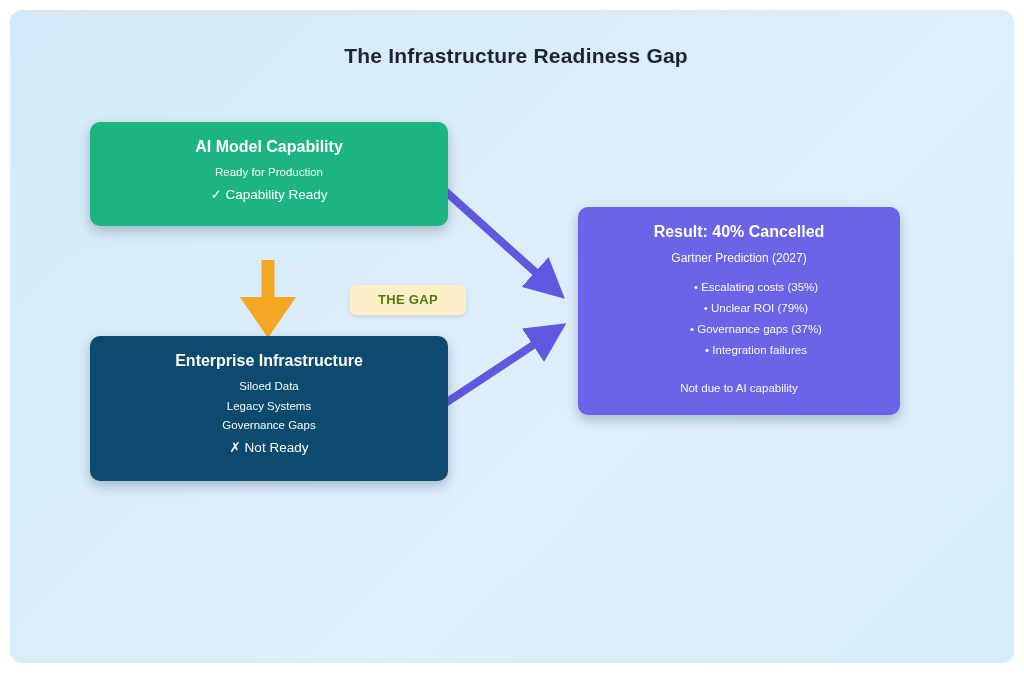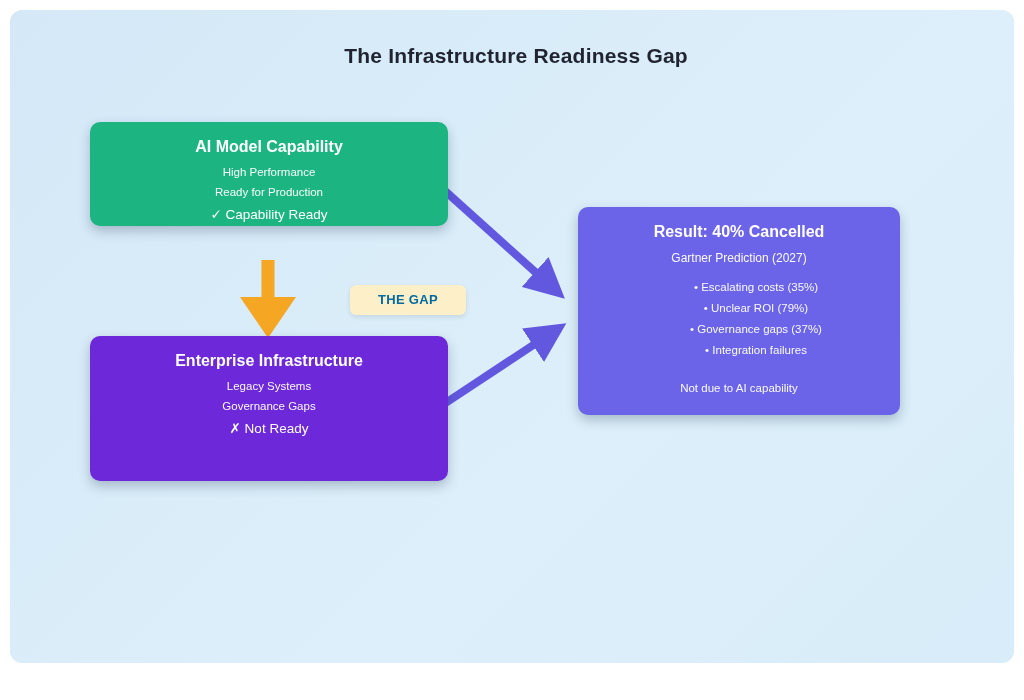--- a/index.html
+++ b/index.html
@@ -8,27 +8,27 @@
          background:linear-gradient(135deg,#d4e8f7 0%,#ddeffa 60%,#d8ecf9 100%);}
   .diagram-title{position:absolute;top:44px;left:4px;width:100%;text-align:center;
          font-size:21px;font-weight:bold;color:#1f2430;letter-spacing:0.2px;}
   .arrow-layer{position:absolute;left:0;top:0;width:1024px;height:700px;pointer-events:none;}
   .box{position:absolute;border-radius:10px;color:#ffffff;text-align:center;
        box-shadow:0 5px 12px rgba(30,50,80,0.28);box-sizing:border-box;}
   .box-title{font-size:16px;font-weight:bold;margin:16px 10px 10px;}
   .box-line{font-size:11.5px;margin:7.5px 0;opacity:0.97;}
   .box-status{font-size:13.5px;margin-top:8px;}
   .capability{left:90px;top:122px;width:358px;height:104px;background:#1cb581;}
-  .infrastructure{left:90px;top:336px;width:358px;height:145px;background:#6d28d9;}
+  .infrastructure{left:90px;top:336px;width:358px;height:145px;background:#0c4a6e;}
   .result{left:578px;top:207px;width:322px;height:208px;background:#6b63e8;}
   .box-subtitle{font-size:12px;margin:4px 0 16px;opacity:0.97;}
   .box-bullet{font-size:11.5px;margin:9px 0;opacity:0.97;padding-left:34px;}
   .box-footer{font-size:11.5px;margin-top:26px;opacity:0.97;}
   .gap-badge{position:absolute;left:350px;top:285px;width:116px;height:30px;background:#fdf0c9;
-       border-radius:6px;color:#0369a1;font-weight:bold;font-size:13px;line-height:30px;
+       border-radius:6px;color:#4d7c0f;font-weight:bold;font-size:13px;line-height:30px;
        text-align:center;box-shadow:0 2px 5px rgba(0,0,0,0.10);letter-spacing:0.3px;}
 </style>
 </head>
 <body>
 
 <div class="page">
   <div class="panel"></div>
 
   <svg class="arrow-layer" width="1024" height="700" viewBox="0 0 1024 700">
     <defs>
@@ -39,29 +39,29 @@
     <line x1="444" y1="190" x2="553" y2="288" stroke="#6258df" stroke-width="8" marker-end="url(#ah)"></line>
     <line x1="444" y1="404" x2="553" y2="332" stroke="#6258df" stroke-width="8" marker-end="url(#ah)"></line>
     <line x1="268" y1="260" x2="268" y2="300" stroke="#f5a623" stroke-width="13"></line>
     <polygon points="240,297 296,297 268,338" fill="#f5a623"></polygon>
   </svg>
 
   <div class="diagram-title">The Infrastructure Readiness Gap</div>
 
   <div class="box capability">
     <div class="box-title">AI Model Capability</div>
-    <div class="box-line">High Performance</div>
     <div class="box-line">Ready for Production</div>
     <div class="box-status">✓ Capability Ready</div>
   </div>
 
   <div class="gap-badge">THE GAP</div>
 
   <div class="box infrastructure">
     <div class="box-title">Enterprise Infrastructure</div>
+    <div class="box-line">Siloed Data</div>
     <div class="box-line">Legacy Systems</div>
     <div class="box-line">Governance Gaps</div>
     <div class="box-status">✗ Not Ready</div>
   </div>
 
   <div class="box result">
     <div class="box-title">Result: 40% Cancelled</div>
     <div class="box-subtitle">Gartner Prediction (2027)</div>
     <div class="box-bullet">• Escalating costs (35%)</div>
     <div class="box-bullet">• Unclear ROI (79%)</div>

